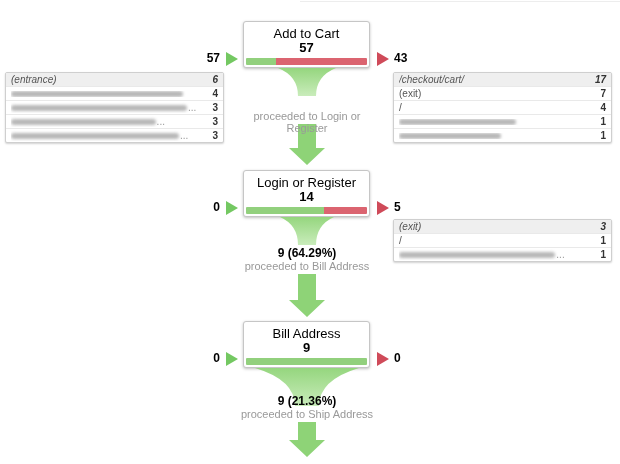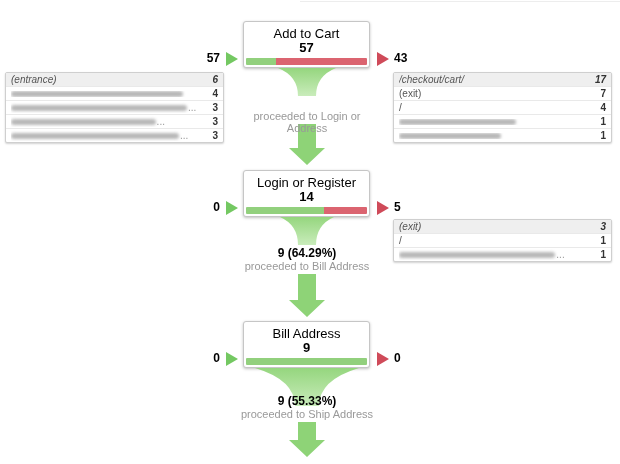--- a/index.html
+++ b/index.html
@@ -129,21 +129,21 @@
   <svg class="funnel" style="left:237px;top:68px;" width="140" height="100">
     <defs>
       <linearGradient id="g1" x1="0" y1="0" x2="0" y2="1">
         <stop offset="0" class="gs-top" stop-color="#95d67e"></stop>
           <stop offset="1" class="gs-bot" stop-color="#c9ecbb"></stop>
       </linearGradient>
     </defs>
     <path fill="url(#g1)" d="M41,0 Q61,8 61,28 L79,28 Q79,8 99,0 Z"></path>
     <path class="stem" d="M61,56 L79,56 L79,80 L88,80 L70,97 L52,80 L61,80 Z" fill="#8ed377"></path>
   </svg>
-  <div class="fcap" style="top:110px;">proceeded to Login or Address</div>
+  <div class="fcap" style="top:110px;">proceeded to Login or Register</div>
 
   <div class="step-box" style="left:243px;top:170px;">
     <div class="box-title">Login or Register</div>
     <div class="box-count">14</div>
     <div class="box-bar">
       <div class="bar-green" style="width: 64.29%;"></div>
       <div class="bar-red"></div>
     </div>
   </div>
   <div class="side-num left" style="top:200px;">0</div>
@@ -198,15 +198,15 @@
   <svg class="funnel" style="left:237px;top:368px;" width="140" height="90">
     <defs>
       <linearGradient id="g3" x1="0" y1="0" x2="0" y2="1">
         <stop offset="0" class="gs-top" stop-color="#95d67e"></stop>
           <stop offset="1" class="gs-bot" stop-color="#c9ecbb"></stop>
       </linearGradient>
     </defs>
     <path fill="url(#g3)" d="M18,0 Q58,12 58,38 L82,38 Q82,12 122,0 Z"></path>
     <path class="stem" d="M61,54 L79,54 L79,72 L88,72 L70,89 L52,72 L61,72 Z" fill="#8ed377"></path>
   </svg>
-  <div class="fstat" style="top:394px;">9 (55.33%)</div>
+  <div class="fstat" style="top:394px;">9 (21.36%)</div>
   <div class="fcap" style="top:408px;">proceeded to Ship Address</div>
 </div>
 
 </body></html>

